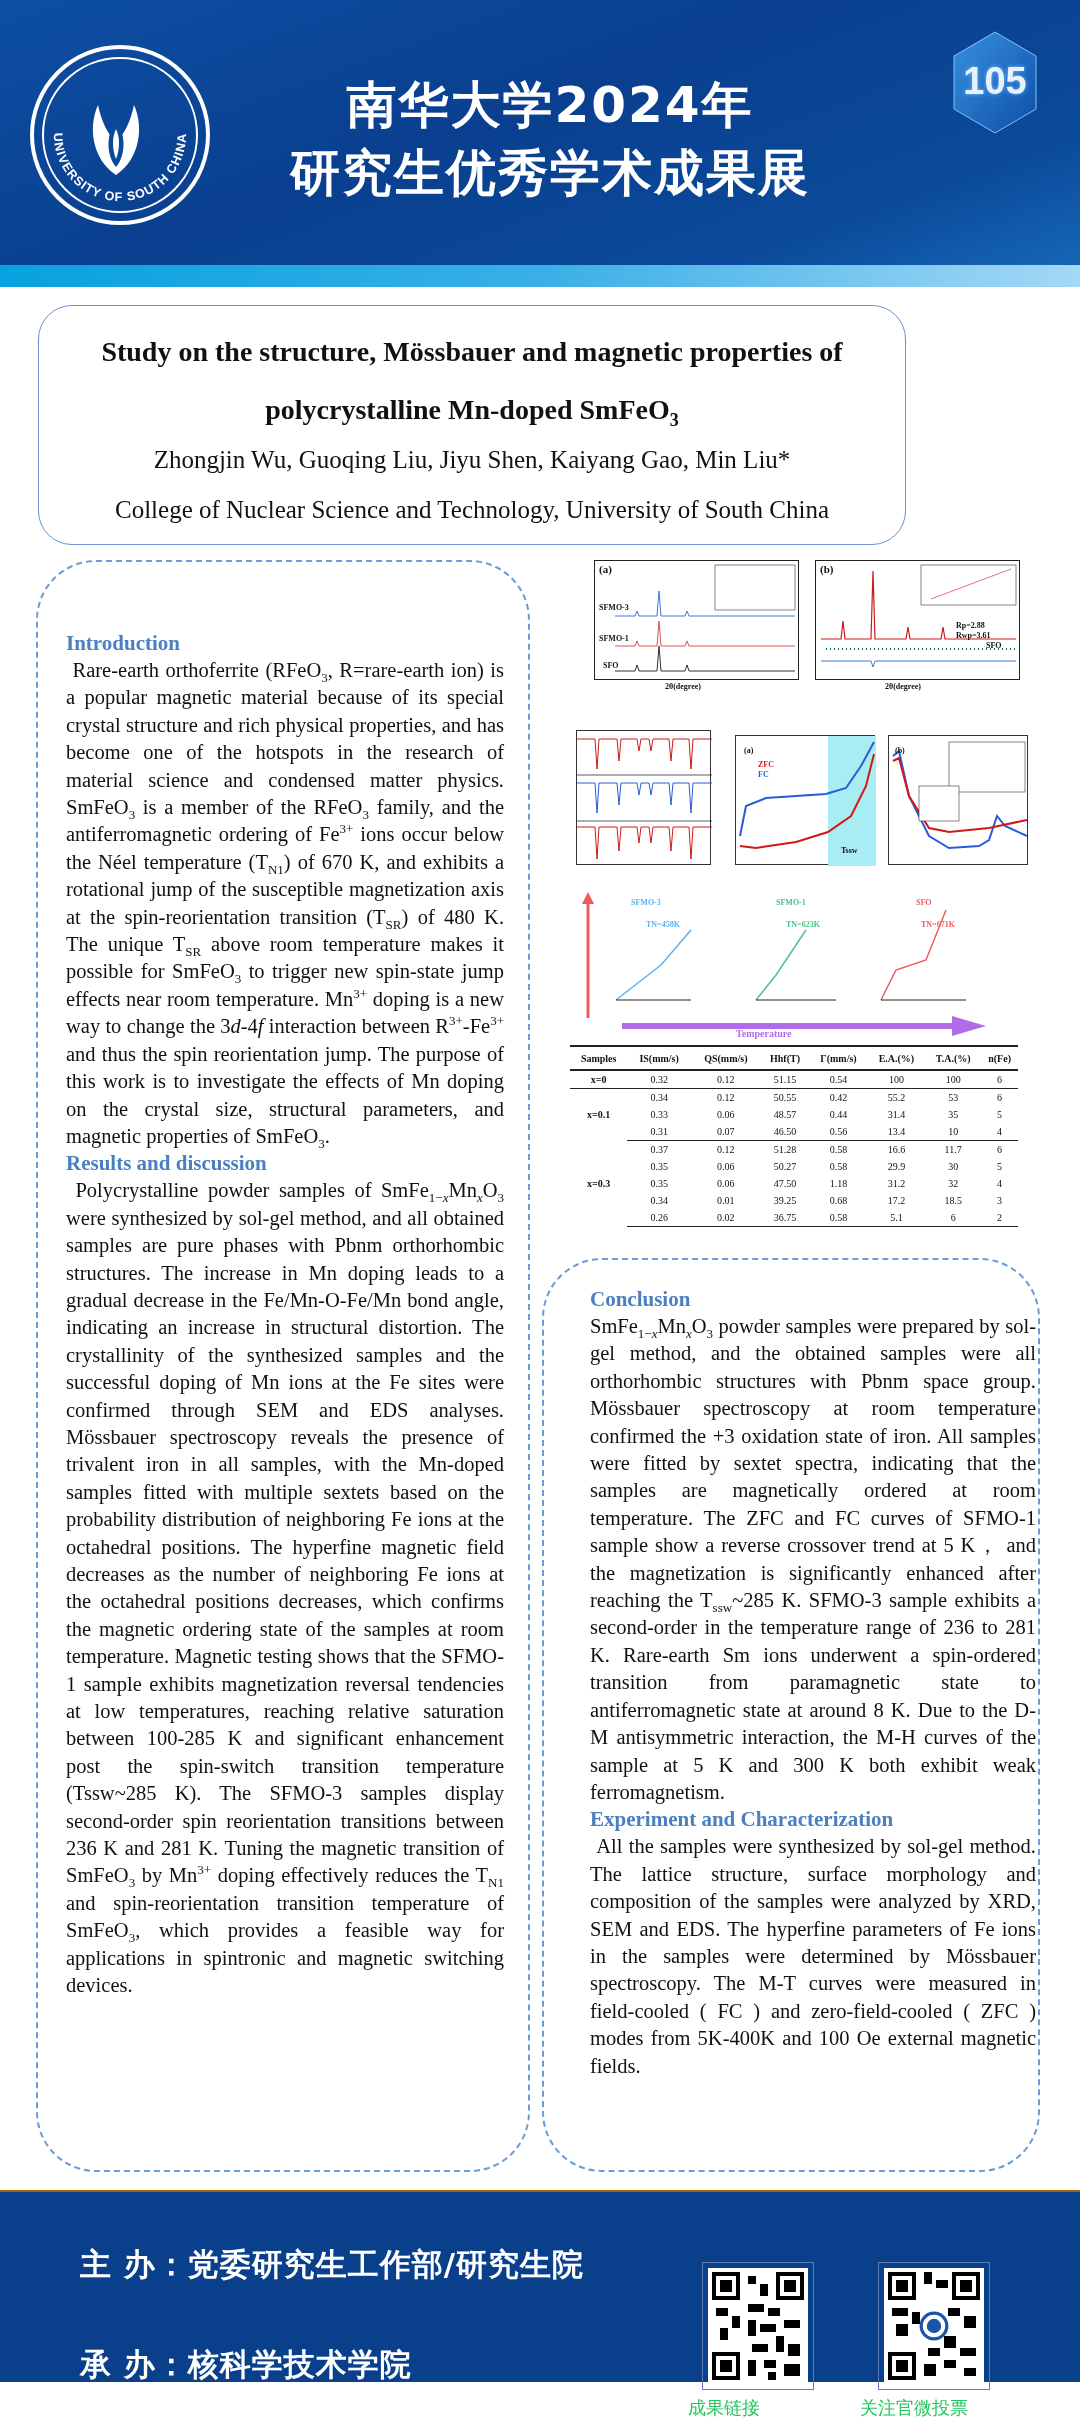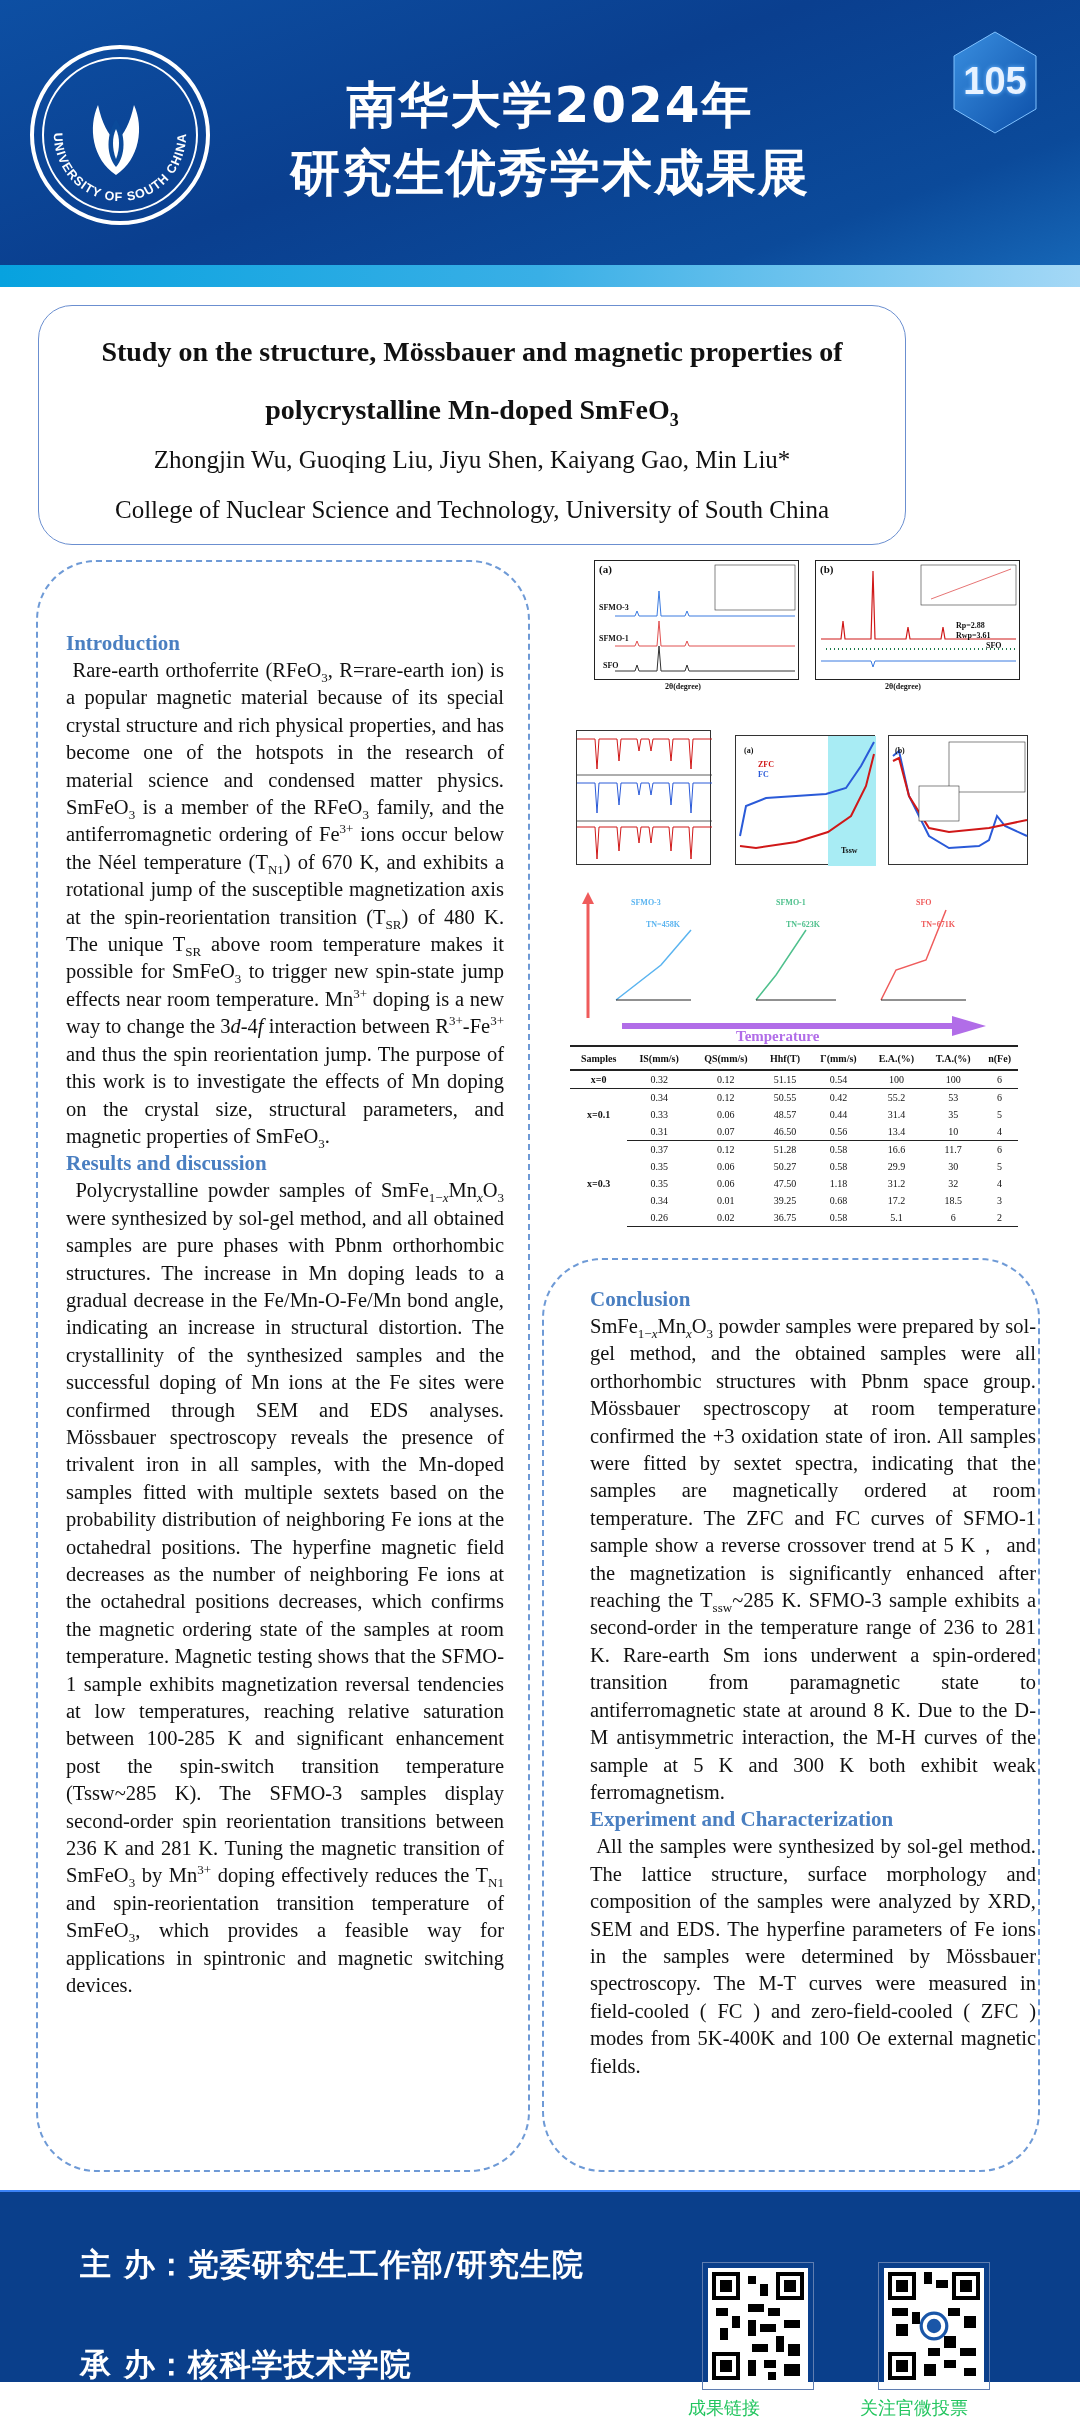--- a/index.html
+++ b/index.html
@@ -106,21 +106,21 @@
   
   .right-col {
     position: absolute; left: 542px; top: 1258px; width: 498px; height: 914px;
     border: 2px dashed #6e9ad6; border-radius: 60px;
   }
   .right-text { left: 30px; top: 26px; width: 446px; margin-left: 16px; }
 
   
   .footer {
     position: absolute; left: 0; top: 2190px; width: 1080px; height: 192px;
-    background: #0a3f8b; border-top: 2px solid #3b82f6;
+    background: #0a3f8b; border-top: 2px solid #a16207;
   }
   .foot-line {
     position: absolute; left: 80px; color: #fff; font-family: "DejaVu Sans", sans-serif;
     font-weight: bold; font-size: 31px; letter-spacing: 1px;
   }
   .fl1 { top: 52px; }
   .fl2 { top: 152px; }
   .qr {
     position: absolute; top: 70px; width: 112px; height: 128px;
   }
@@ -261,21 +261,21 @@
     <line x1="305" y1="110" x2="390" y2="110" stroke="#222"></line>
     <rect x="46" y="133" width="330" height="6" fill="#b16de8"></rect>
     <polygon points="376,126 410,136 376,146" fill="#b16de8"></polygon>
   </svg>
   <span class="small-txt" style="left:55px;top:8px;color:#5ab4f0;">SFMO-3</span>
   <span class="small-txt" style="left:70px;top:30px;color:#5ab4f0;">TN=458K</span>
   <span class="small-txt" style="left:200px;top:8px;color:#4fc08d;">SFMO-1</span>
   <span class="small-txt" style="left:210px;top:30px;color:#4fc08d;">TN=623K</span>
   <span class="small-txt" style="left:340px;top:8px;color:#ef5b5b;">SFO</span>
   <span class="small-txt" style="left:345px;top:30px;color:#ef5b5b;">TN=671K</span>
-  <span class="small-txt" style="left:160px;top:138px;color:#b16de8;font-size:15px;">Temperature</span>
+  <span class="small-txt" style="left:160px;top:138px;color:#b16de8;font-size:10px;">Temperature</span>
 </div>
 
 <table class="tbl">
   <thead>
     <tr>
       <th>Samples</th>
       <th>IS(mm/s)</th>
       <th>QS(mm/s)</th>
       <th>Hhf(T)</th>
       <th>Γ(mm/s)</th>

